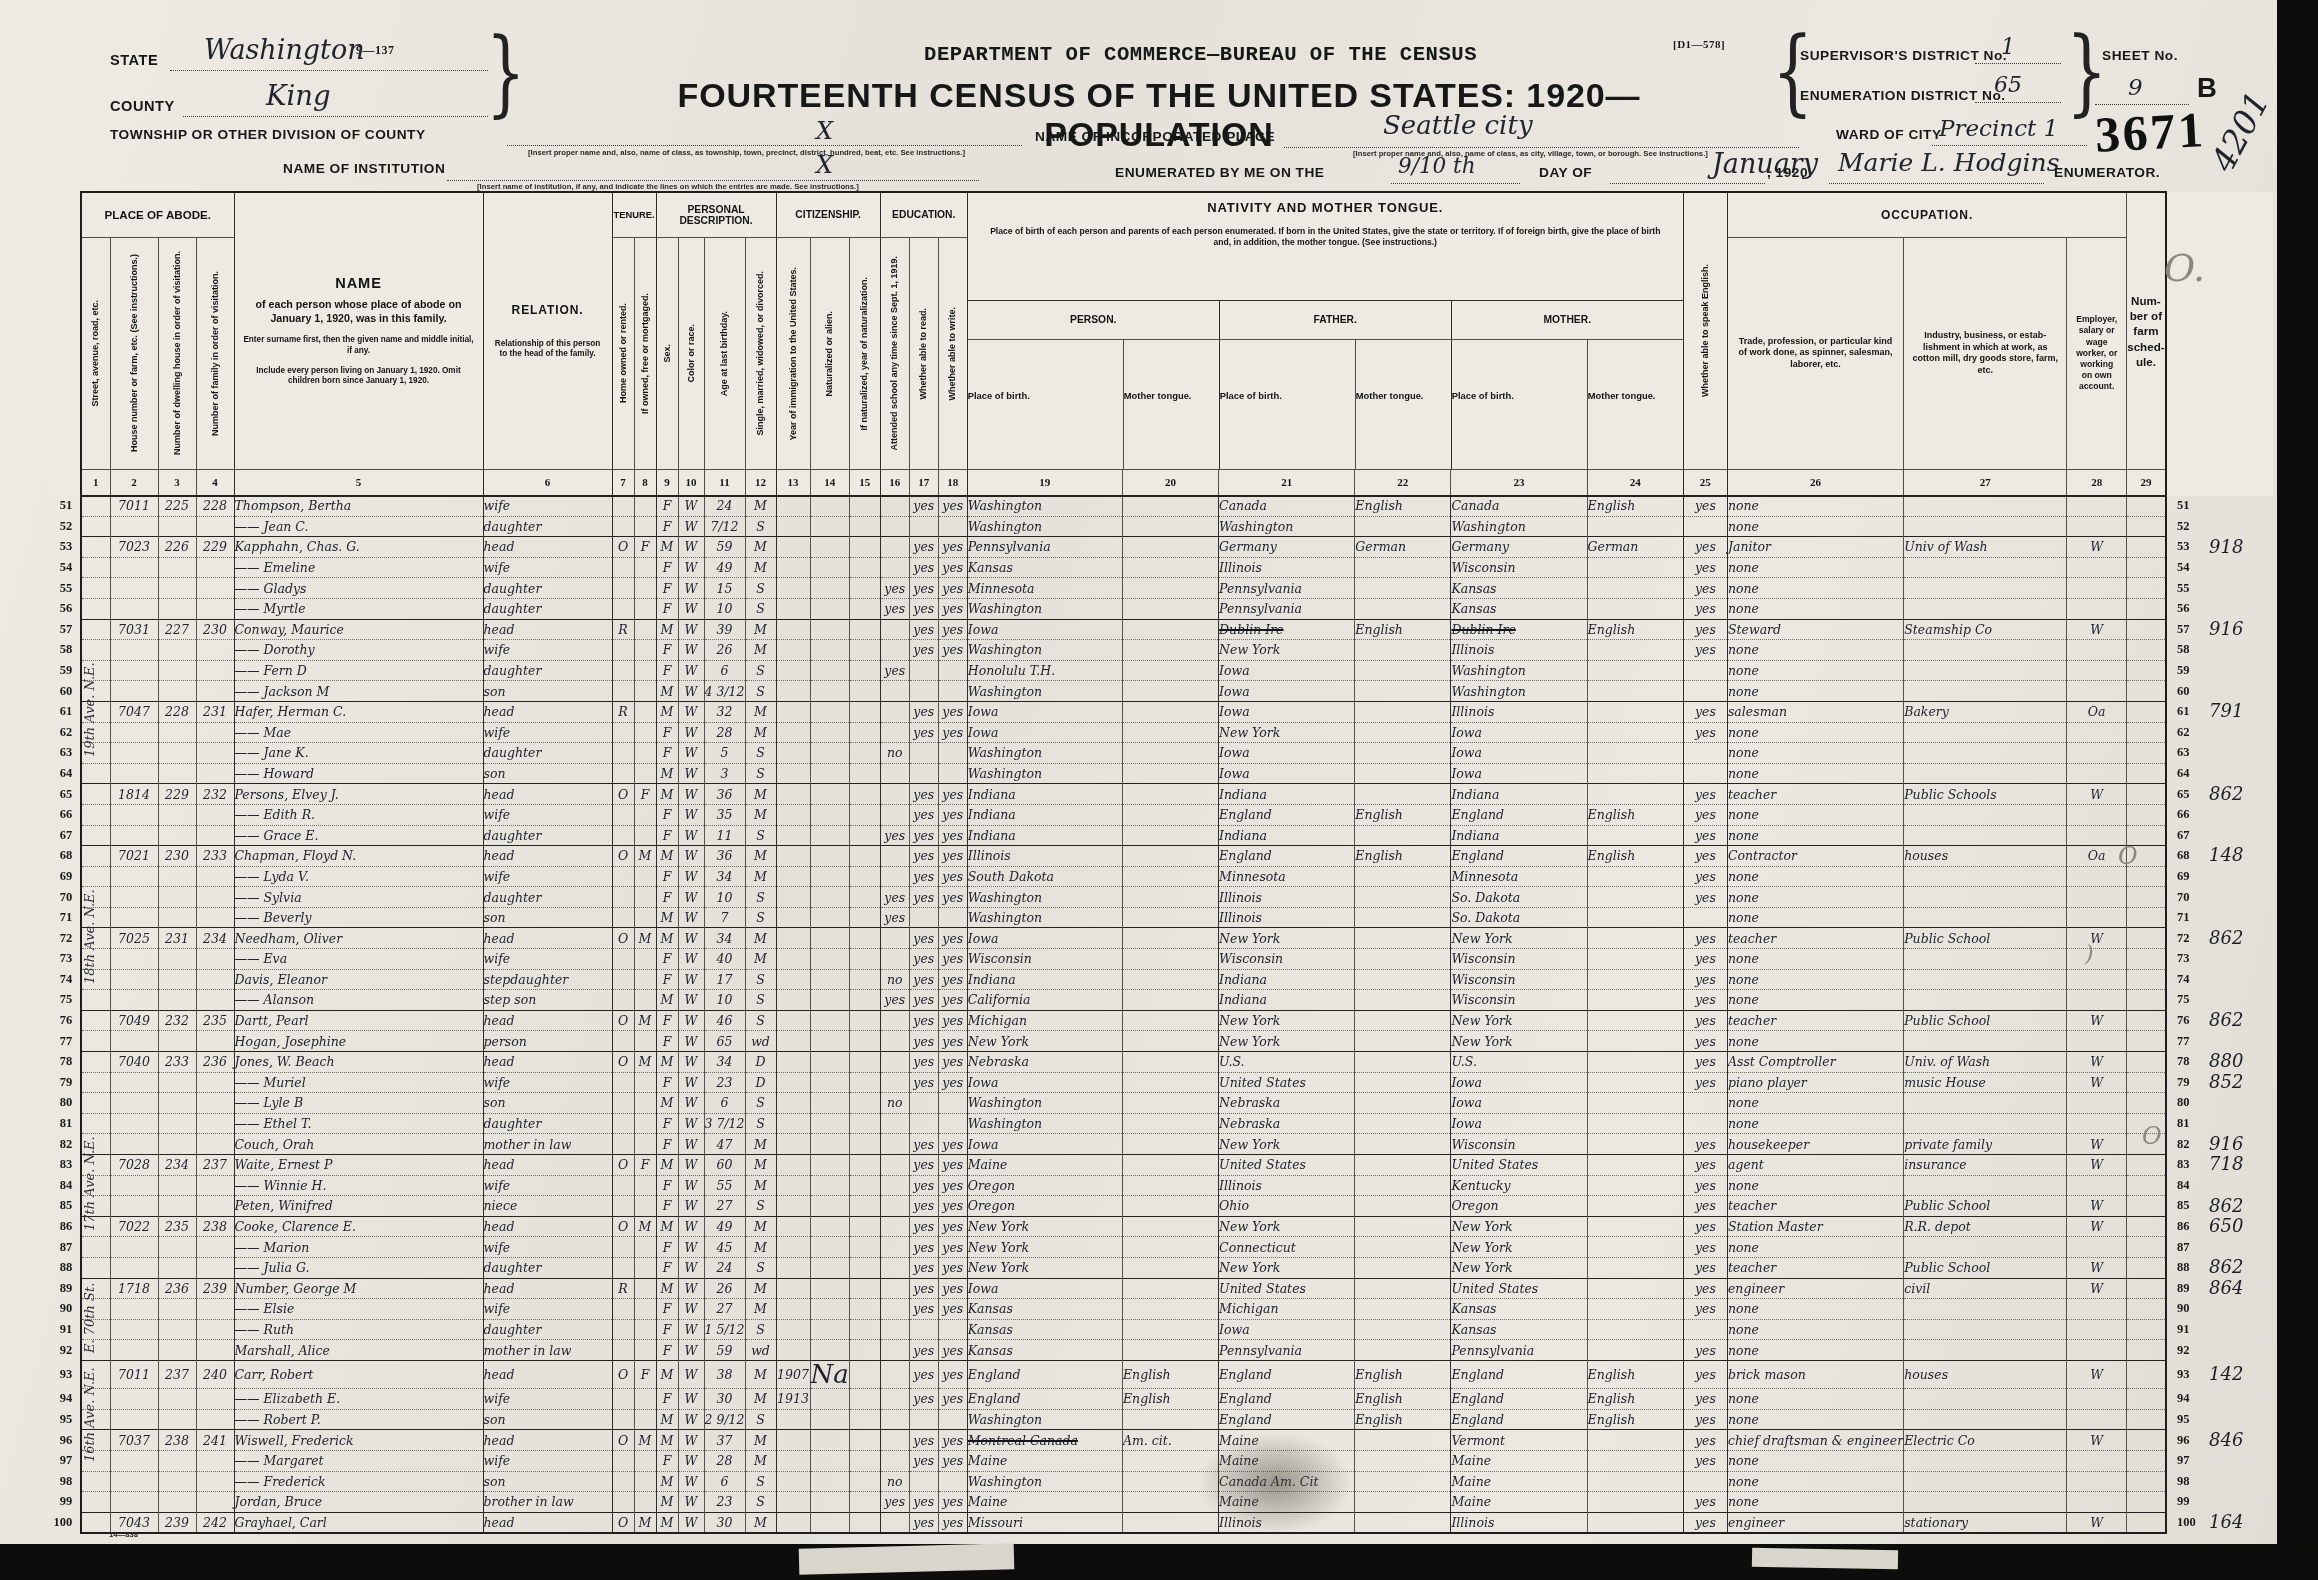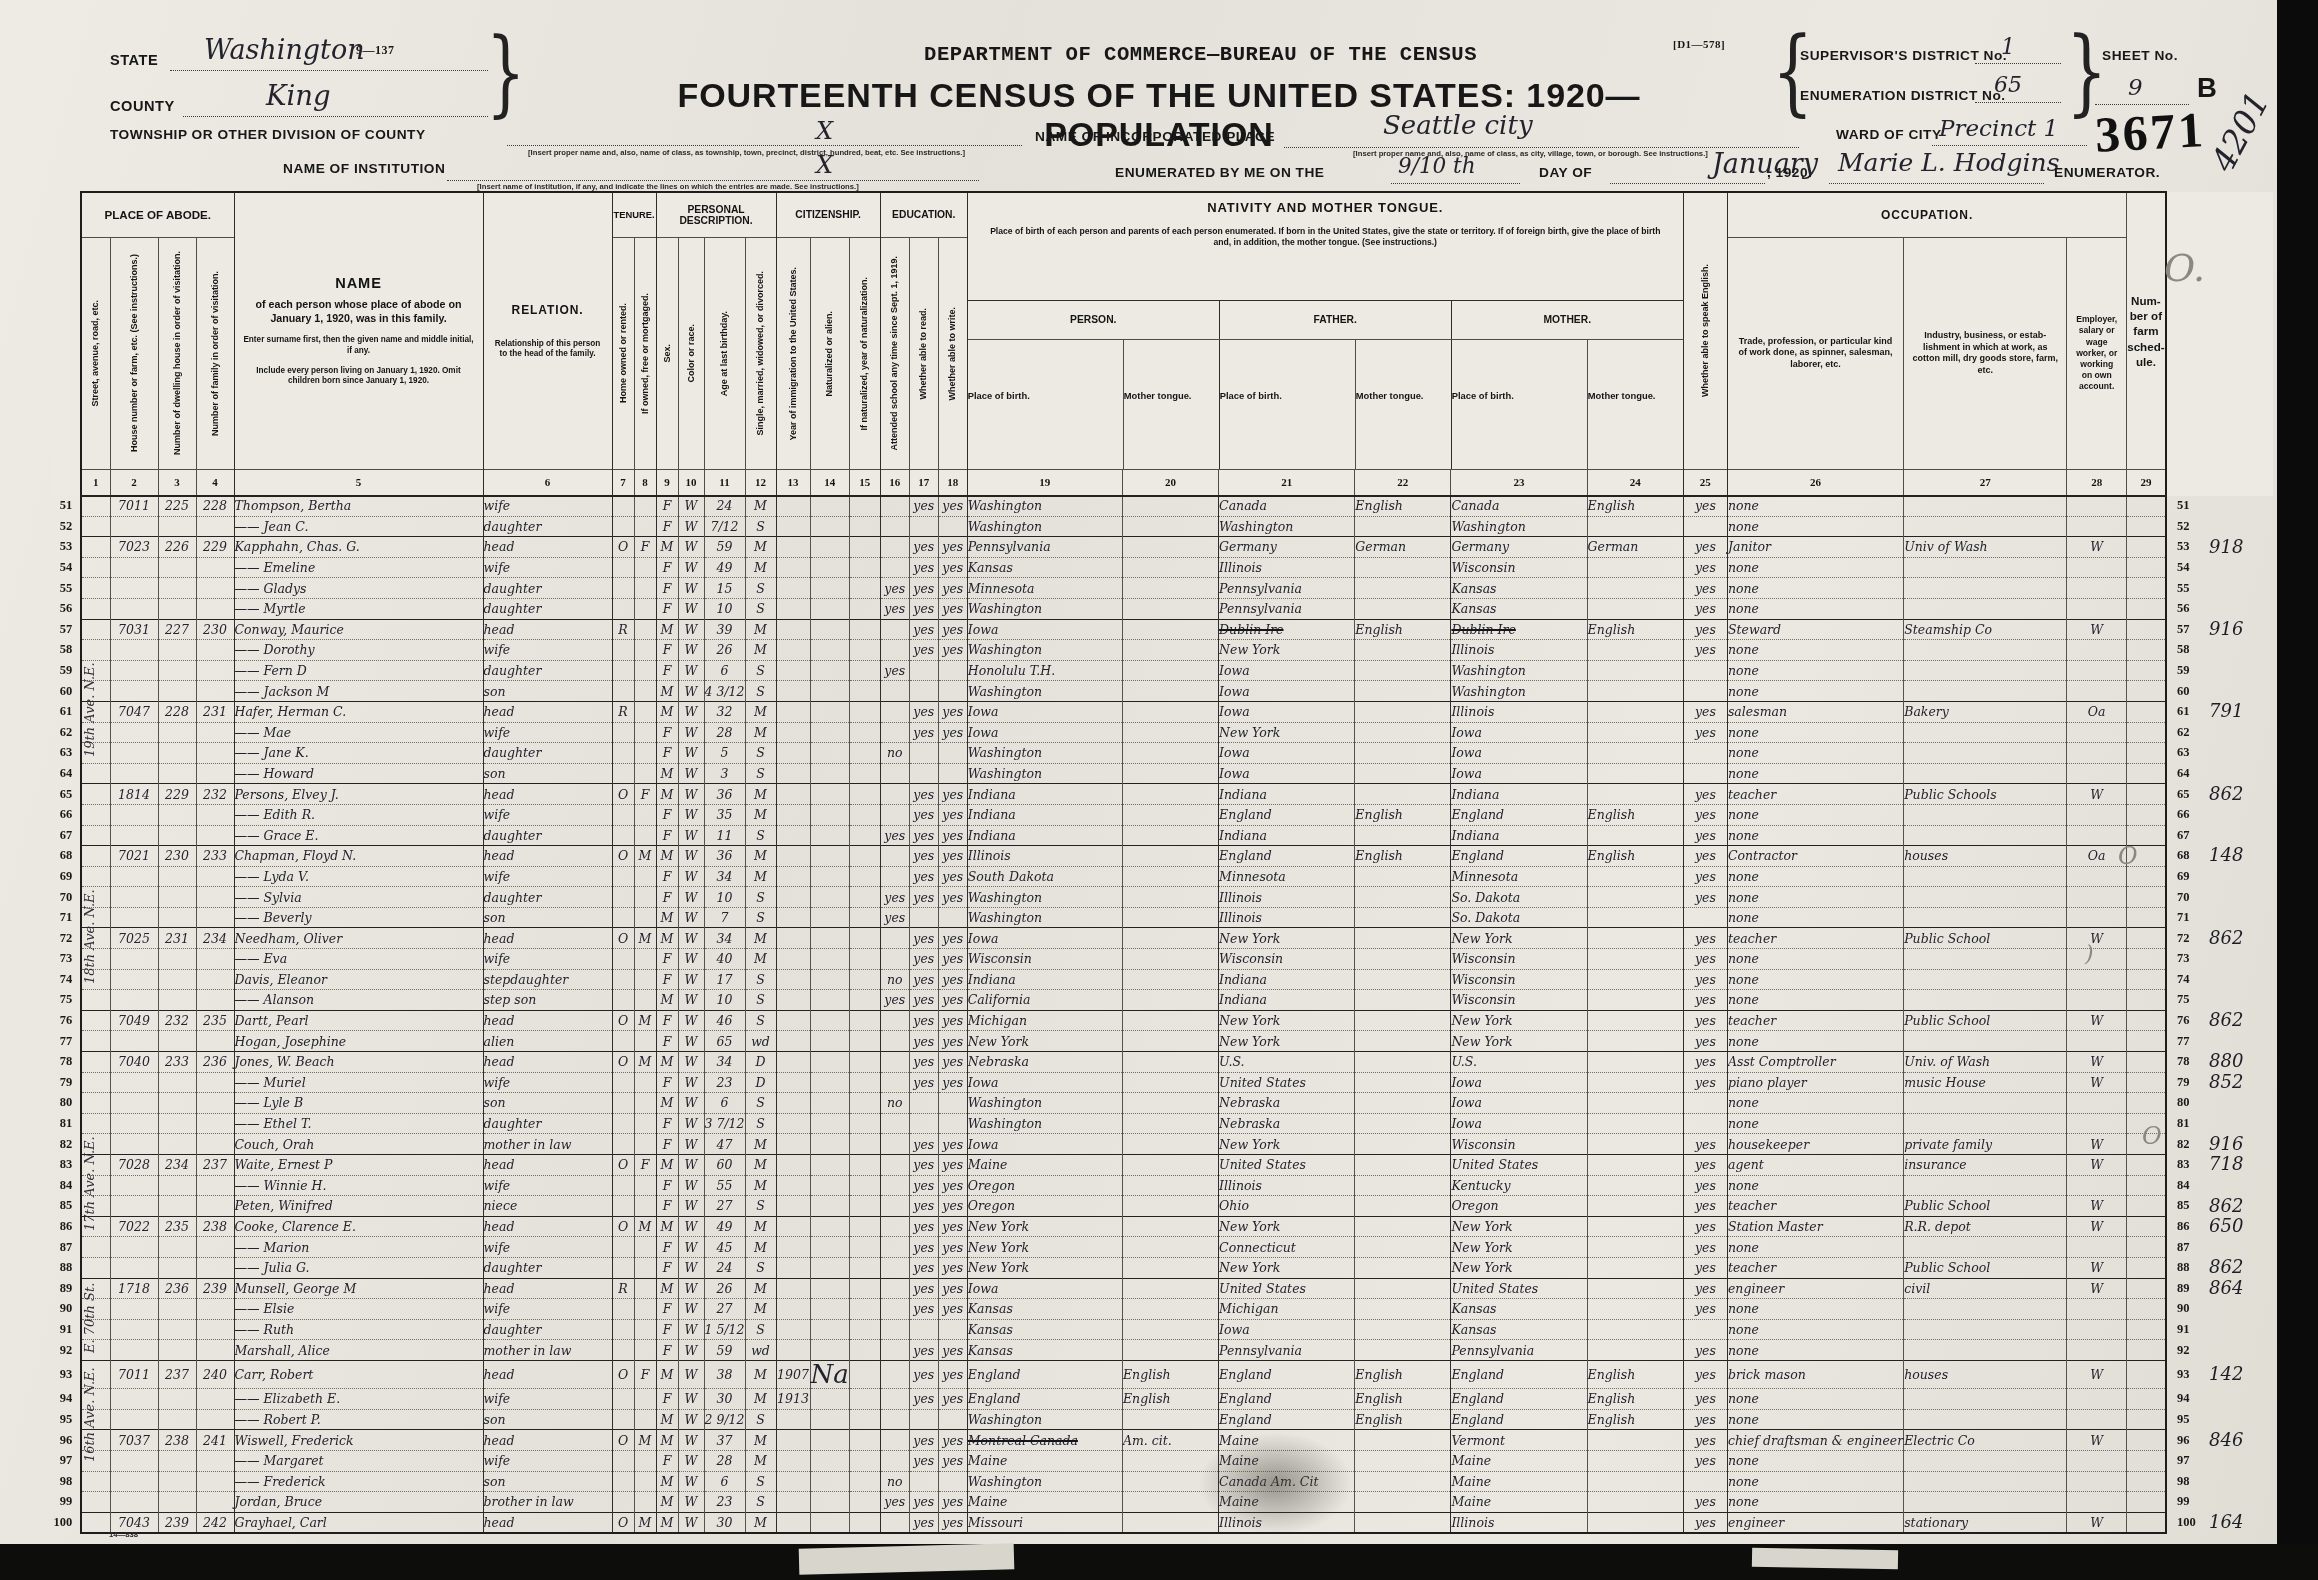--- a/index.html
+++ b/index.html
@@ -1184,21 +1184,21 @@
           <td class="gut gr">76</td>
           <td class="gut gm">862</td>
         </tr>
         <tr>
           <td class="gut gl">77</td>
           <td class="frame-l ctr"></td>
           <td class="ctr hw"></td>
           <td class="ctr hw"></td>
           <td class="ctr hw"></td>
           <td class="sec hw name">Hogan, Josephine</td>
-          <td class="sec hw pad">alien</td>
+          <td class="sec hw pad">person</td>
           <td class="sec ctr hw"></td>
           <td class="ctr hw"></td>
           <td class="sec ctr hw">F</td>
           <td class="ctr hw">W</td>
           <td class="ctr hw">65</td>
           <td class="ctr hw">wd</td>
           <td class="sec ctr hw sm"></td>
           <td class="ctr hw"></td>
           <td class="ctr hw"></td>
           <td class="sec ctr hw sm"></td>
@@ -1591,21 +1591,21 @@
           <td class="ctr frame-r"></td>
           <td class="gut gr">88</td>
           <td class="gut gm">862</td>
         </tr>
         <tr class="fam">
           <td class="gut gl">89</td>
           <td class="frame-l ctr"></td>
           <td class="ctr hw">1718</td>
           <td class="ctr hw">236</td>
           <td class="ctr hw">239</td>
-          <td class="sec hw name">Munsell, George M</td>
+          <td class="sec hw name">Number, George M</td>
           <td class="sec hw pad">head</td>
           <td class="sec ctr hw">R</td>
           <td class="ctr hw"></td>
           <td class="sec ctr hw">M</td>
           <td class="ctr hw">W</td>
           <td class="ctr hw">26</td>
           <td class="ctr hw">M</td>
           <td class="sec ctr hw sm"></td>
           <td class="ctr hw"></td>
           <td class="ctr hw"></td>

